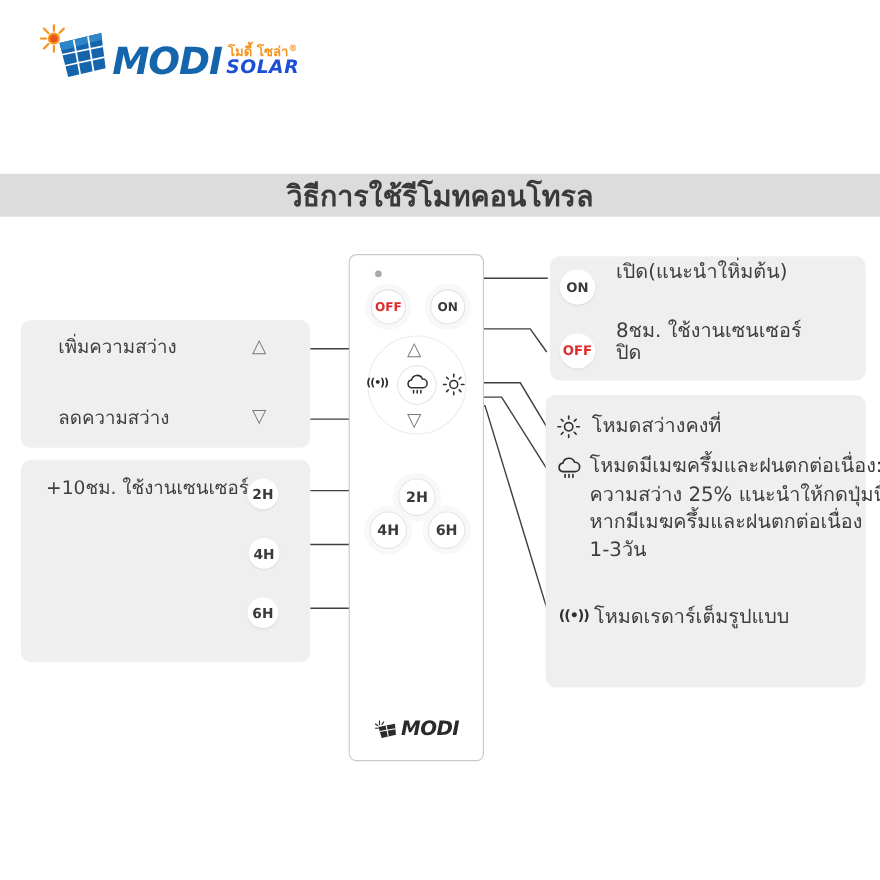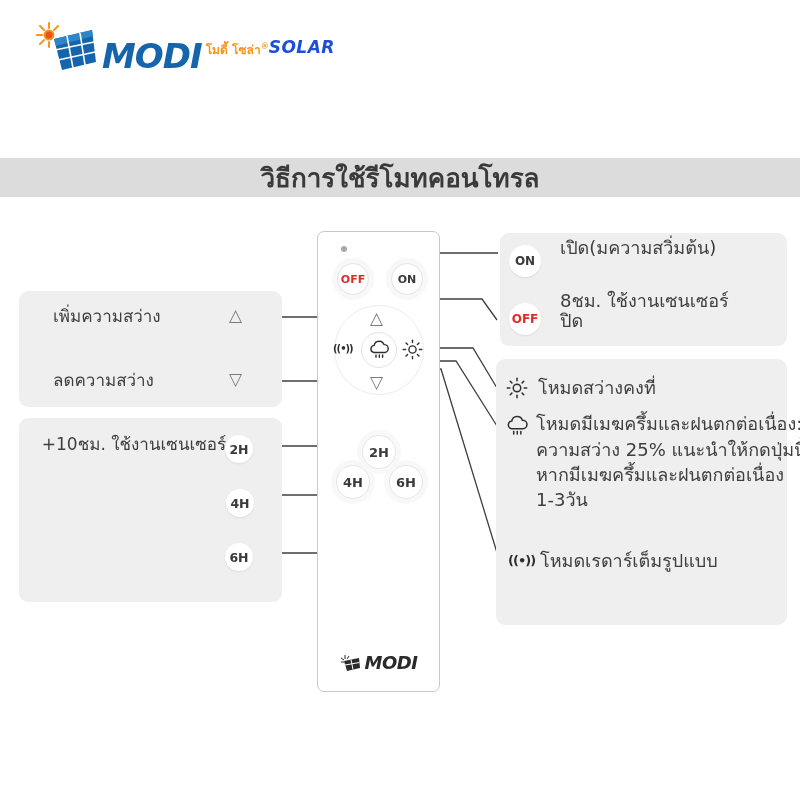--- a/index.html
+++ b/index.html
@@ -3,21 +3,21 @@
 <meta charset="utf-8">
 <style>
   html,body{margin:0;padding:0;background:#ffffff;}
   .stage{position:relative;width:800px;height:800px;background:#ffffff;overflow:hidden;
          font-family:"DejaVu Sans",sans-serif;color:#3e3e3e;text-decoration:underline;}
   .abs{position:absolute;}
   
   .logo{left:36px;top:14px;display:flex;align-items:flex-end;gap:4px;height:58px;}
   .logo .brand{font-family:"DejaVu Sans",sans-serif;font-style:italic;font-weight:900;
                font-size:34px;line-height:.9;color:#1565ad;letter-spacing:-1px;}
-  .logo .right{display:flex;flex-direction:row;align-items:flex-end;line-height:1;margin-bottom:16px;}
+  .logo .right{display:flex;flex-direction:column;align-items:center;line-height:1;margin-bottom:2px;}
   .logo .thai{color:#f7941d;font-size:12px;font-weight:700;white-space:nowrap;}
   .logo .solar{color:#1d4ed8;font-style:italic;font-weight:900;font-size:17px;letter-spacing:.5px;}
   
   .banner{left:0;top:158px;width:800px;height:39px;background:#dcdcdc;
           display:flex;align-items:center;justify-content:center;}
   .banner span{font-size:26px;font-weight:700;color:#3a3a3a;}
   
   .remote{left:317px;top:231px;width:121px;height:459px;background:#fff;
           border:1.5px solid #c9c9c9;border-radius:7px;}
   .led{left:23px;top:14px;width:6px;height:6px;border-radius:50%;background:#a9a9a9;}
@@ -191,21 +191,21 @@
     <div class="rowline badge" style="left:206px;top:17px">2H</div>
 
     <div class="rowline badge" style="left:207px;top:71px">4H</div>
 
     <div class="rowline badge" style="left:206px;top:125px">6H</div>
   </div>
 
   <div class="abs box rbox1">
     <div class="rowline circ32" style="left:9px;top:12px;color:#3a3a3a">ON</div>
     <div class="rowline circ32" style="left:9px;top:70px;color:#e02b2b">OFF</div>
-    <div class="rowline t t18" style="left:60px;top:3px">เปิด(มความสวิ่มต้น)</div>
+    <div class="rowline t t18" style="left:60px;top:3px">เปิด(แนะนำใหิ่มต้น)</div>
     <div class="rowline t t18" style="left:60px;top:56px">8ชม. ใช้งานเซนเซอร์</div>
     <div class="rowline t t18" style="left:60px;top:76px">ปิด</div>
   </div>
 
   <div class="abs box rbox2">
     <svg class="rowline" style="left:9px;top:17px" width="24" height="24" viewBox="0 0 23 23">
       <circle cx="11.5" cy="11.5" r="3.6" fill="none" stroke="#2f2f2f" stroke-width="1.4"></circle>
       <g stroke="#2f2f2f" stroke-width="1.4" stroke-linecap="round">
         <line x1="11.5" y1="2.2" x2="11.5" y2="4.6"></line>
           <line x1="11.5" y1="18.4" x2="11.5" y2="20.8"></line>

